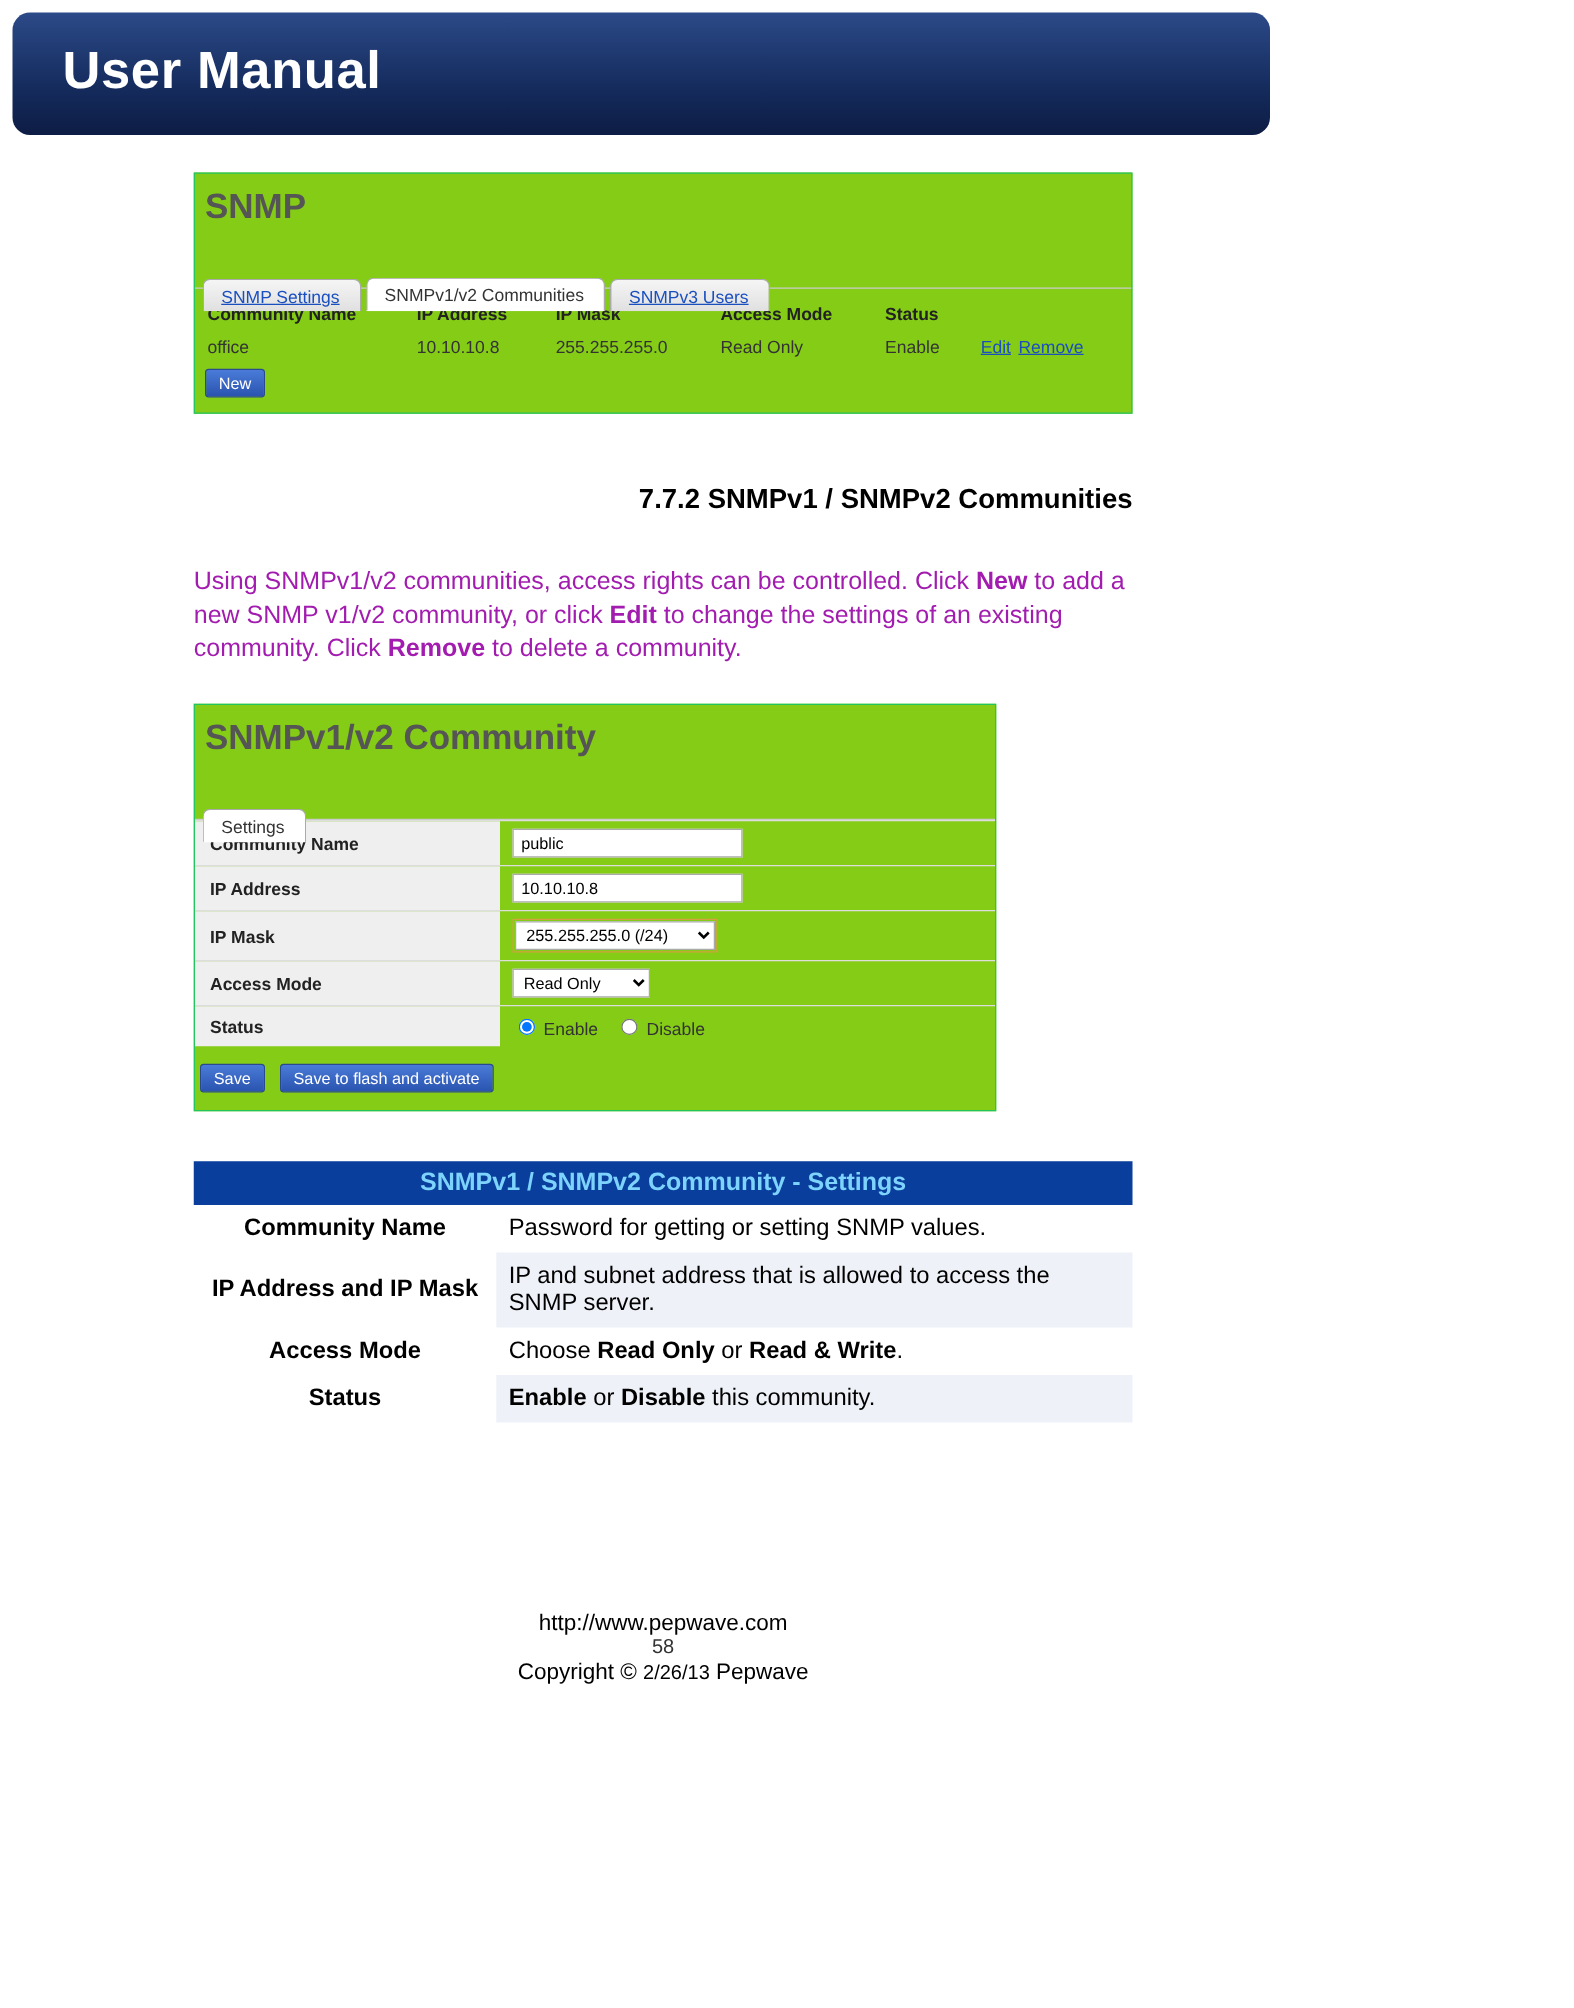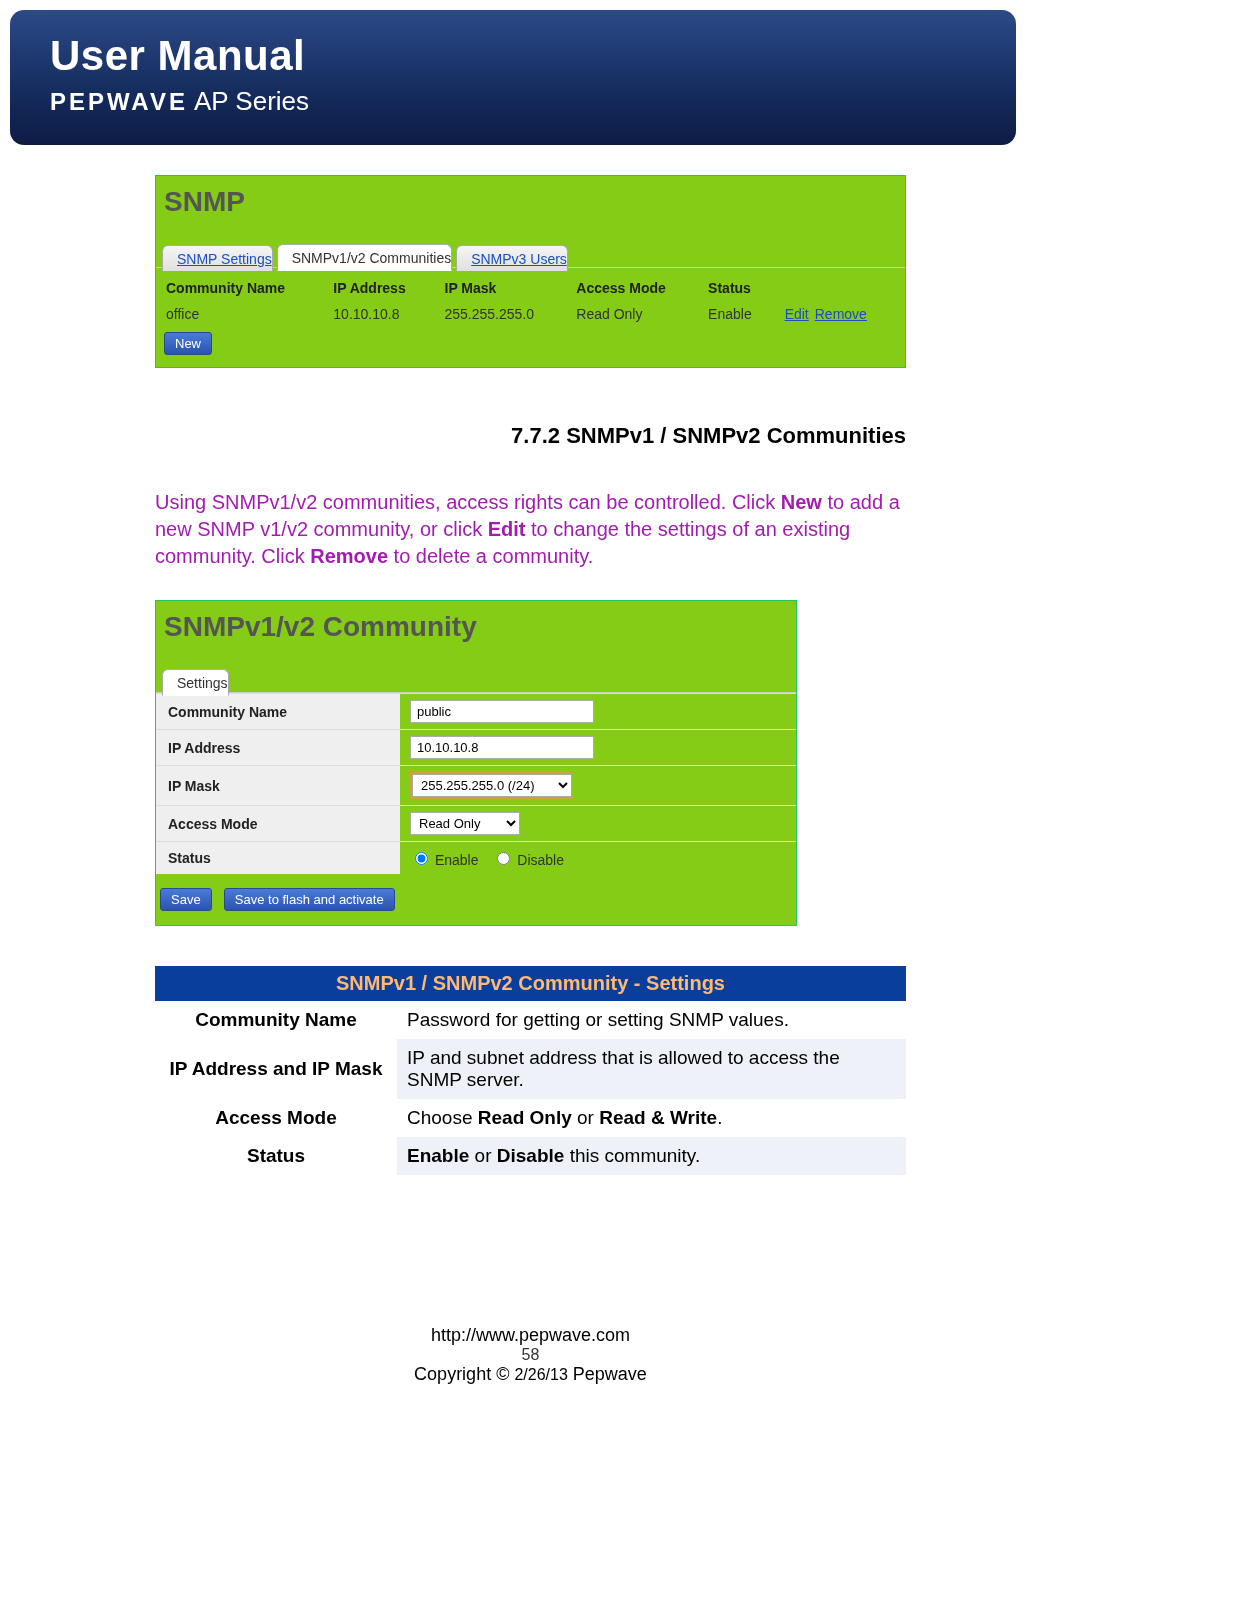--- a/index.html
+++ b/index.html
@@ -70,27 +70,27 @@
   .tabrow {
     display: flex;
     align-items: flex-end;
     gap: 4px;
     padding-left: 6px;
     border-bottom: 1px solid #ccc;
   }
   .tab {
     border: 1px solid #aaa;
     border-bottom: none;
-    padding: 5px 0 4px 14px;
+    padding: 5px 16px 4px 14px;
     border-top-left-radius: 6px;
     border-top-right-radius: 6px;
     background: linear-gradient(#fff, #e8e8e8);
     font-size: 14px;
     position: relative;
-    top: 4px;
+    top: 19px;
     cursor: pointer;
   }
   .tab.inactive {
     color: #1a4fc0;
     text-decoration: underline;
     background: linear-gradient(#f5f5f5, #e0e0e0);
   }
   .tab.active {
     background: #fff;
     border-bottom: 1px solid #fff;
@@ -190,21 +190,21 @@
 
   
   .settings-table {
     width: 100%;
     border-collapse: collapse;
     margin-top: 40px;
     font-size: 19px;
   }
   .settings-table .hdr {
     background: #093e9c;
-    color: #fdba74;
+    color: #7dd3fc;
     text-align: center;
     font-weight: bold;
     padding: 6px;
     font-size: 20px;
   }
   .settings-table td.label {
     font-weight: bold;
     text-align: center;
     width: 230px;
     padding: 8px 6px;
@@ -233,23 +233,20 @@
   .page-footer .pagenum { color: #333; font-size: 16px; }
   .page-footer .copyright { color: #000; }
 </style>
 </head>
 <body>
 <div class="page">
 
 <div class="header-outer">
   <div class="header-bar">
     <div class="header-title">User Manual</div>
-    <div class="header-sub">
-      <span class="brand">PEPWAVE</span><span class="series">AP Series</span>
-    </div>
   </div>
 </div>
 
 <div class="content">
 
   <div class="screenshot">
     <div class="sc-title">SNMP</div>
     <div class="tabrow">
       <div class="tab inactive">SNMP Settings</div>
       <div class="tab active">SNMPv1/v2 Communities</div>

